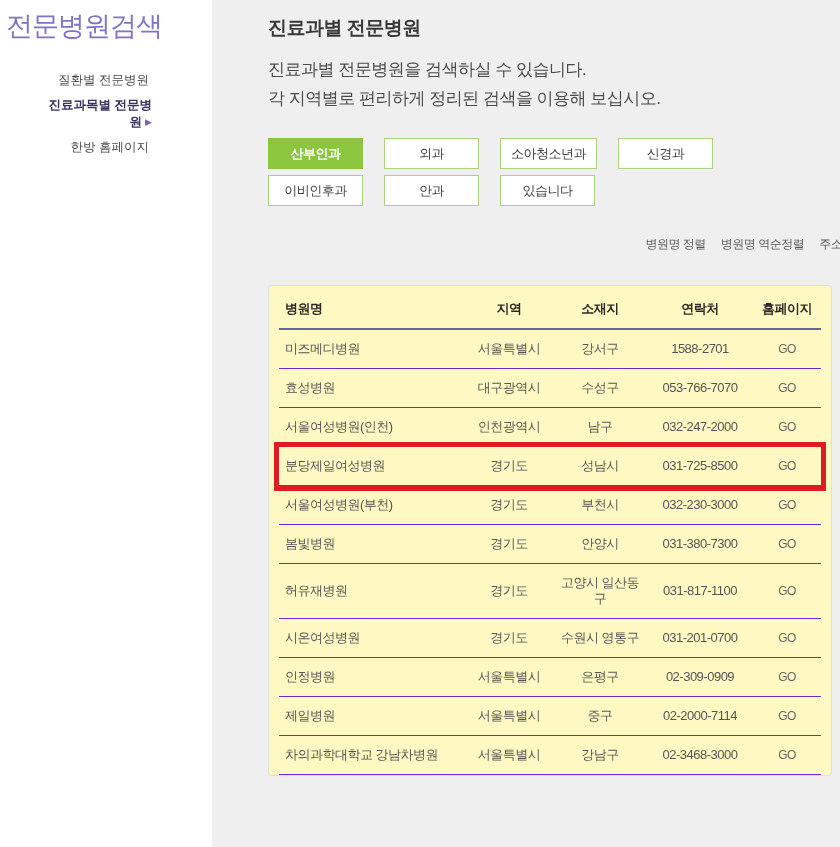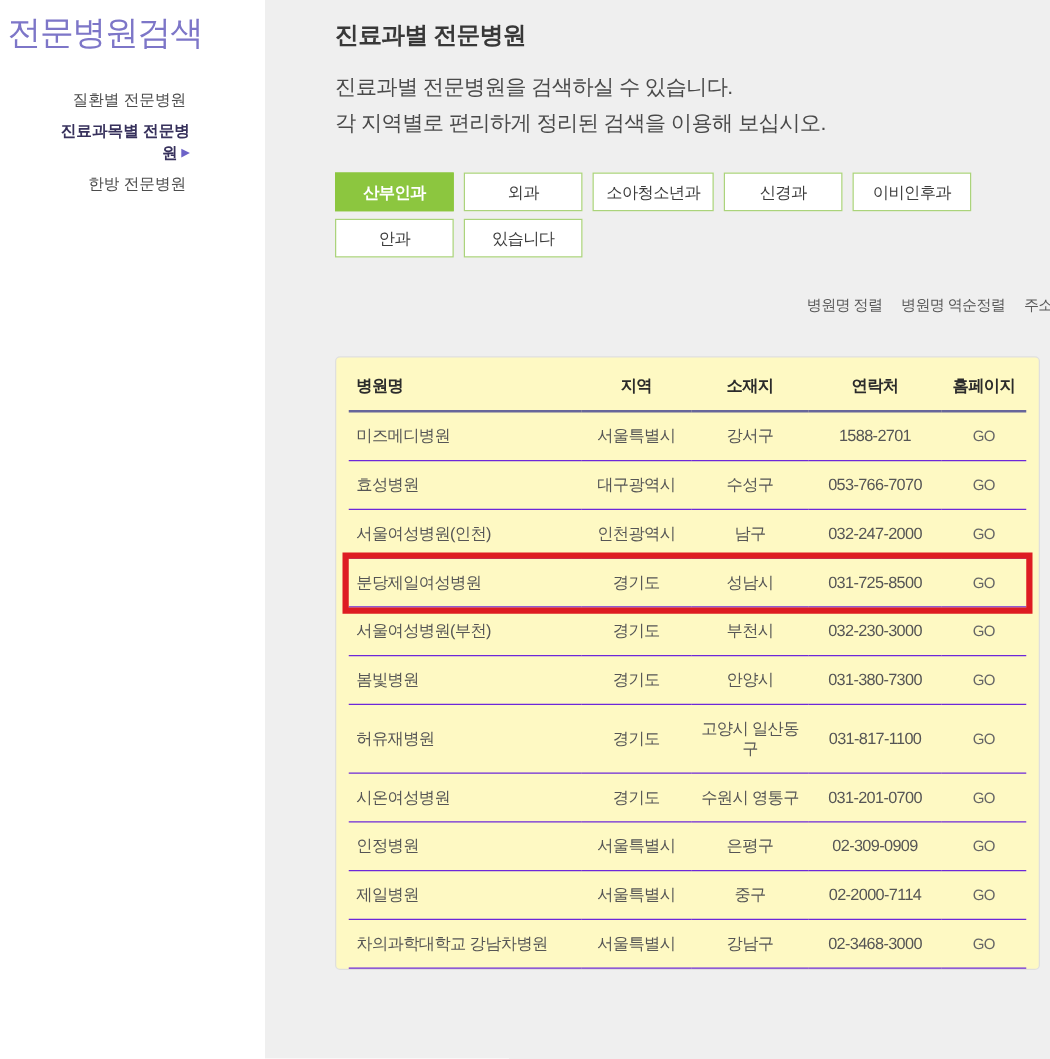--- a/index.html
+++ b/index.html
@@ -16,21 +16,21 @@
   .sidebar-item.active { color:#37315c; font-weight:bold;padding-left:42px; }
   .sidebar-item .arrow { color:#6d63c8; font-size:9px; margin-left:3px; vertical-align:1px; }
 
   
   .content { position:absolute; left:212px; top:0; width:660px; height:847px; background:#efefef;
     padding:15px 0 0 56px; }
   .page-heading { font-size:19px; font-weight:bold; color:#383838; letter-spacing:-0.5px; }
   .page-desc { margin-top:14px; font-size:17px; color:#4a4a4a; line-height:29px; letter-spacing:-0.5px; }
 
   
-  .tabs { margin-top:25px; width:512px; display:flex; flex-wrap:wrap; gap:6px 8px; }
+  .tabs { margin-top:25px; width:512px; display:flex; flex-wrap:wrap; gap:6px 21px; }
   .tab-btn { min-width:95px; height:31px; padding:0 10px; background:#ffffff; border:1px solid #abd37b;
     font-size:13px; color:#3c3c3c; letter-spacing:-0.5px; cursor:pointer;
     font-family:"Liberation Sans","DejaVu Sans",sans-serif; }
   .tab-btn.active { background:#8cc63f; border-color:#8cc63f; color:#ffffff; font-weight:bold; }
 
   
   .sort-row { margin-top:30px; width:600px; display:flex; justify-content:flex-end; gap:15px; }
   .sort-link { font-size:12px; color:#595959; letter-spacing:-0.5px;
     white-space:nowrap; cursor:pointer; }
 
@@ -58,21 +58,21 @@
 <div id="screen">
 
   <div class="sidebar">
     <div class="sidebar-title">전문병원검색</div>
     <div class="sidebar-menu">
 
         <a class="sidebar-item"><span>질환별 전문병원</span><span class="arrow"></span></a>
 
         <a class="sidebar-item active"><span>진료과목별 전문병원</span><span class="arrow">▶</span></a>
 
-        <a class="sidebar-item"><span>한방 전문병원</span><span class="arrow"></span></a>
+        <a class="sidebar-item"><span>한방 홈페이지</span><span class="arrow"></span></a>
       </div>
   </div>
 
   <div class="content">
     <div class="page-heading">진료과별 전문병원</div>
 
     <div class="page-desc">
       <div>진료과별 전문병원을 검색하실 수 있습니다.</div>
       <div>각 지역별로 편리하게 정리된 검색을 이용해 보십시오.</div>
     </div>

